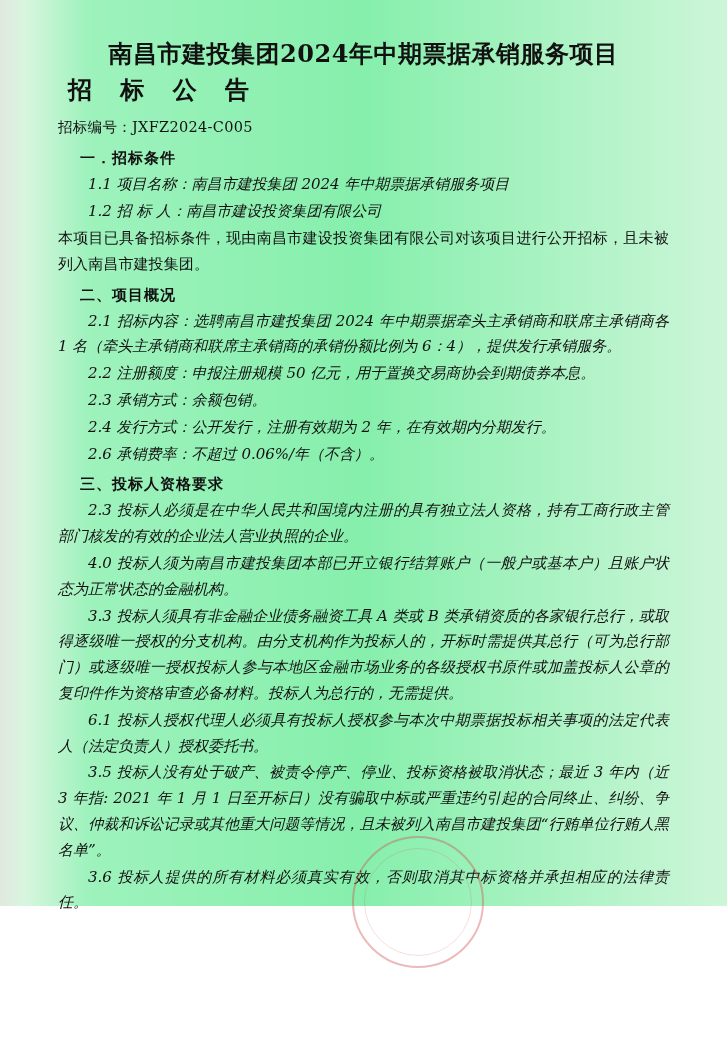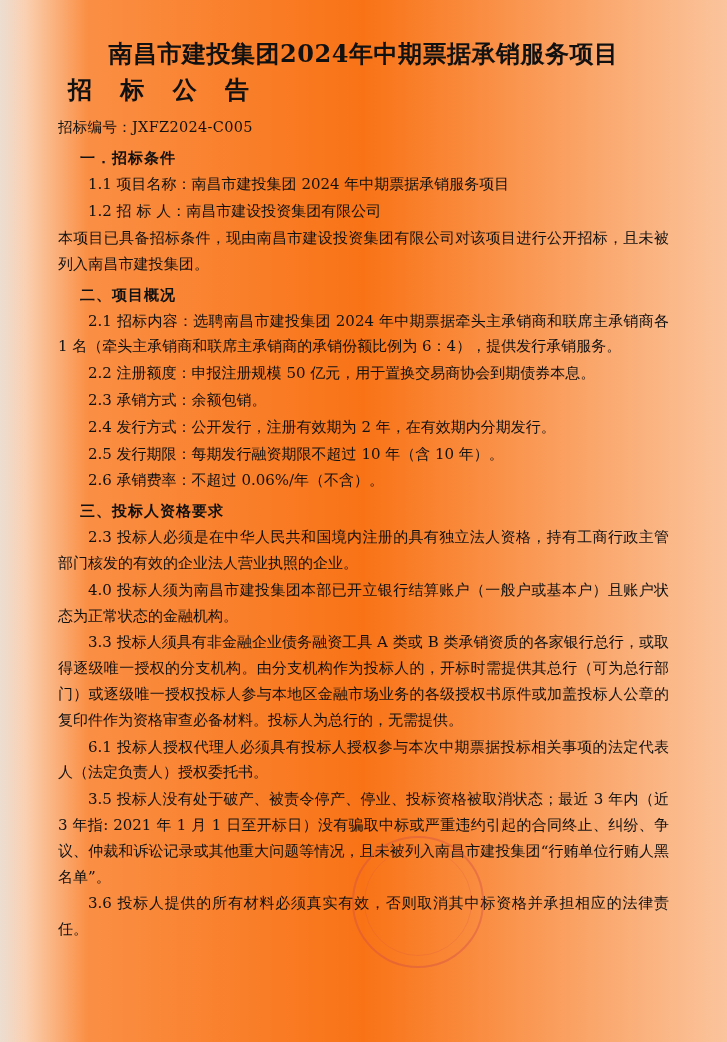--- a/index.html
+++ b/index.html
@@ -10,22 +10,22 @@
   body {
     width: 727px;
     height: 1042px;
     overflow: hidden;
     font-family: "DejaVu Serif", "Liberation Serif", serif;
     color: #111111;
   }
   .page {
     position: relative;
     width: 727px;
-    height: 1042px;
-    background: #f97316;
+    height: 906px;
+    background: #86efac;
     padding: 0;
     box-sizing: border-box;
   }
   .paper-tint {
     position: absolute;
     inset: 0;
     background:
       linear-gradient(90deg, rgba(250,248,243,0.9) 0%, rgba(255,255,255,0.2) 12%, rgba(255,255,255,0.0) 50%, rgba(252,250,246,0.6) 100%);
     pointer-events: none;
   }
@@ -75,20 +75,21 @@
   }
   p.para.noindent {
     text-indent: 0;
   }
   p.item {
     font-size: 15px;
     line-height: 1.72;
     margin: 0 0 1px 0;
     text-indent: 30px;
     text-align: justify;
+    font-style: italic;
   }
   .stamp {
     position: absolute;
     left: 352px;
     top: 836px;
     width: 128px;
     height: 128px;
     border: 2.5px solid rgba(206, 74, 74, 0.38);
     border-radius: 50%;
     pointer-events: none;
@@ -127,21 +128,20 @@
     <div class="sec-head">一．招标条件</div>
     <p class="item">1.1 项目名称：南昌市建投集团 2024 年中期票据承销服务项目</p>
     <p class="item">1.2 招 标 人：南昌市建设投资集团有限公司</p>
     <p class="para noindent">本项目已具备招标条件，现由南昌市建设投资集团有限公司对该项目进行公开招标，且未被列入南昌市建投集团。</p>
 
     <div class="sec-head">二、项目概况</div>
     <p class="item">2.1 招标内容：选聘南昌市建投集团 2024 年中期票据牵头主承销商和联席主承销商各 1 名（牵头主承销商和联席主承销商的承销份额比例为 6：4），提供发行承销服务。</p>
     <p class="item">2.2 注册额度：申报注册规模 50 亿元，用于置换交易商协会到期债券本息。</p>
     <p class="item">2.3 承销方式：余额包销。</p>
     <p class="item">2.4 发行方式：公开发行，注册有效期为 2 年，在有效期内分期发行。</p>
-    <p class="item">2.5 发行期限：每期发行融资期限不超过 10 年（含 10 年）。</p>
     <p class="item">2.6 承销费率：不超过 0.06%/年（不含）。</p>
 
     <div class="sec-head">三、投标人资格要求</div>
     <p class="item">2.3 投标人必须是在中华人民共和国境内注册的具有独立法人资格，持有工商行政主管部门核发的有效的企业法人营业执照的企业。</p>
     <p class="item">4.0 投标人须为南昌市建投集团本部已开立银行结算账户（一般户或基本户）且账户状态为正常状态的金融机构。</p>
     <p class="item">3.3 投标人须具有非金融企业债务融资工具 A 类或 B 类承销资质的各家银行总行，或取得逐级唯一授权的分支机构。由分支机构作为投标人的，开标时需提供其总行（可为总行部门）或逐级唯一授权投标人参与本地区金融市场业务的各级授权书原件或加盖投标人公章的复印件作为资格审查必备材料。投标人为总行的，无需提供。</p>
     <p class="item">6.1 投标人授权代理人必须具有投标人授权参与本次中期票据投标相关事项的法定代表人（法定负责人）授权委托书。</p>
     <p class="item">3.5 投标人没有处于破产、被责令停产、停业、投标资格被取消状态；最近 3 年内（近 3 年指: 2021 年 1 月 1 日至开标日）没有骗取中标或严重违约引起的合同终止、纠纷、争议、仲裁和诉讼记录或其他重大问题等情况，且未被列入南昌市建投集团“行贿单位行贿人黑名单”。</p>
     <p class="item">3.6 投标人提供的所有材料必须真实有效，否则取消其中标资格并承担相应的法律责任。</p>
   </div>

